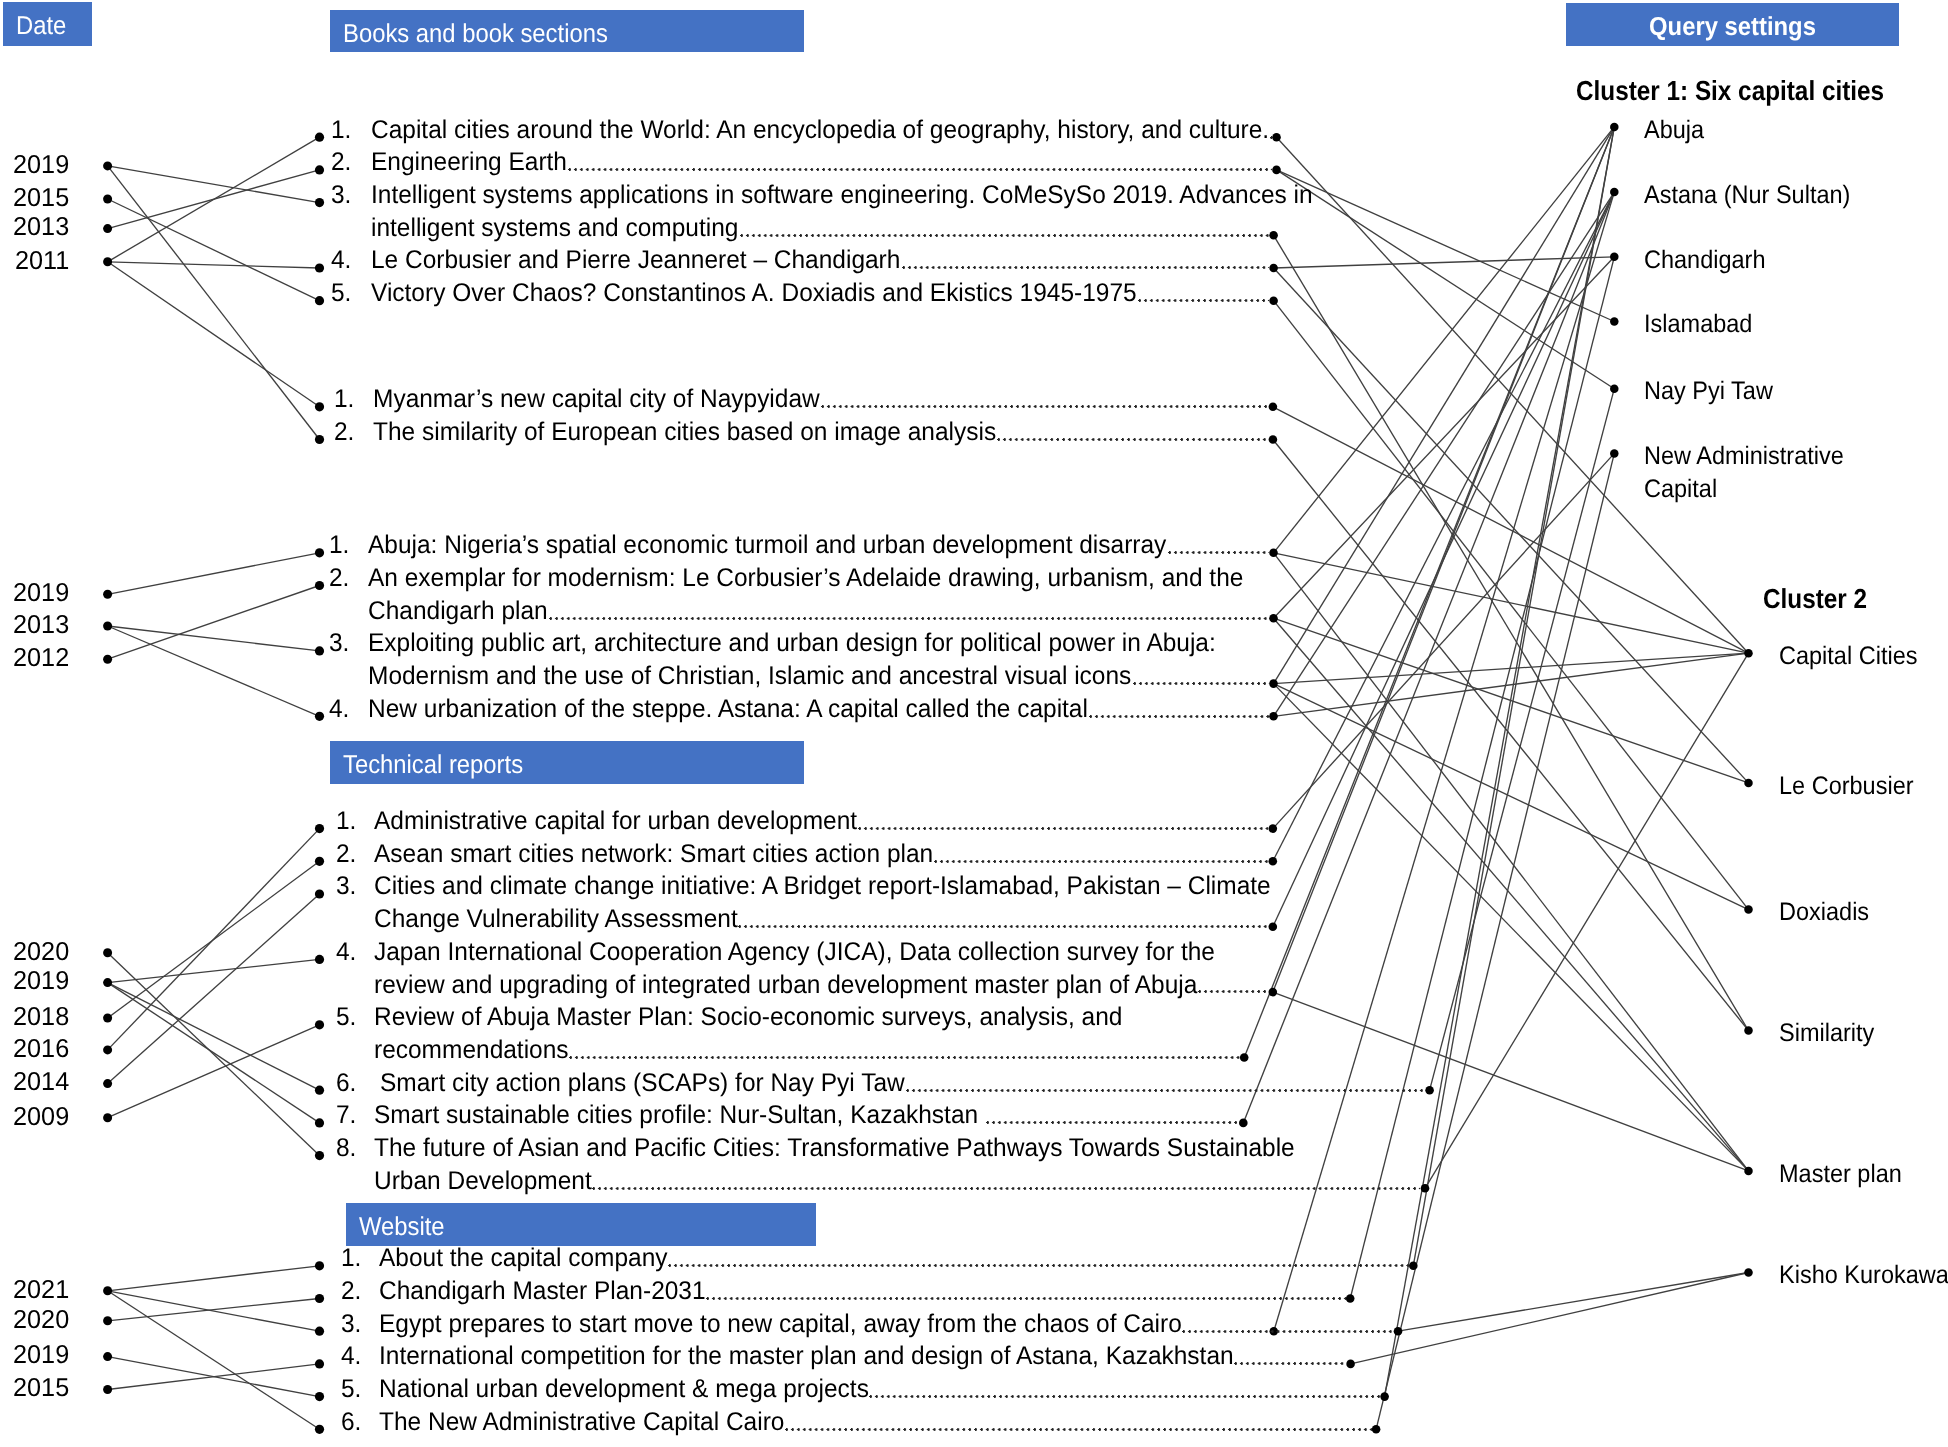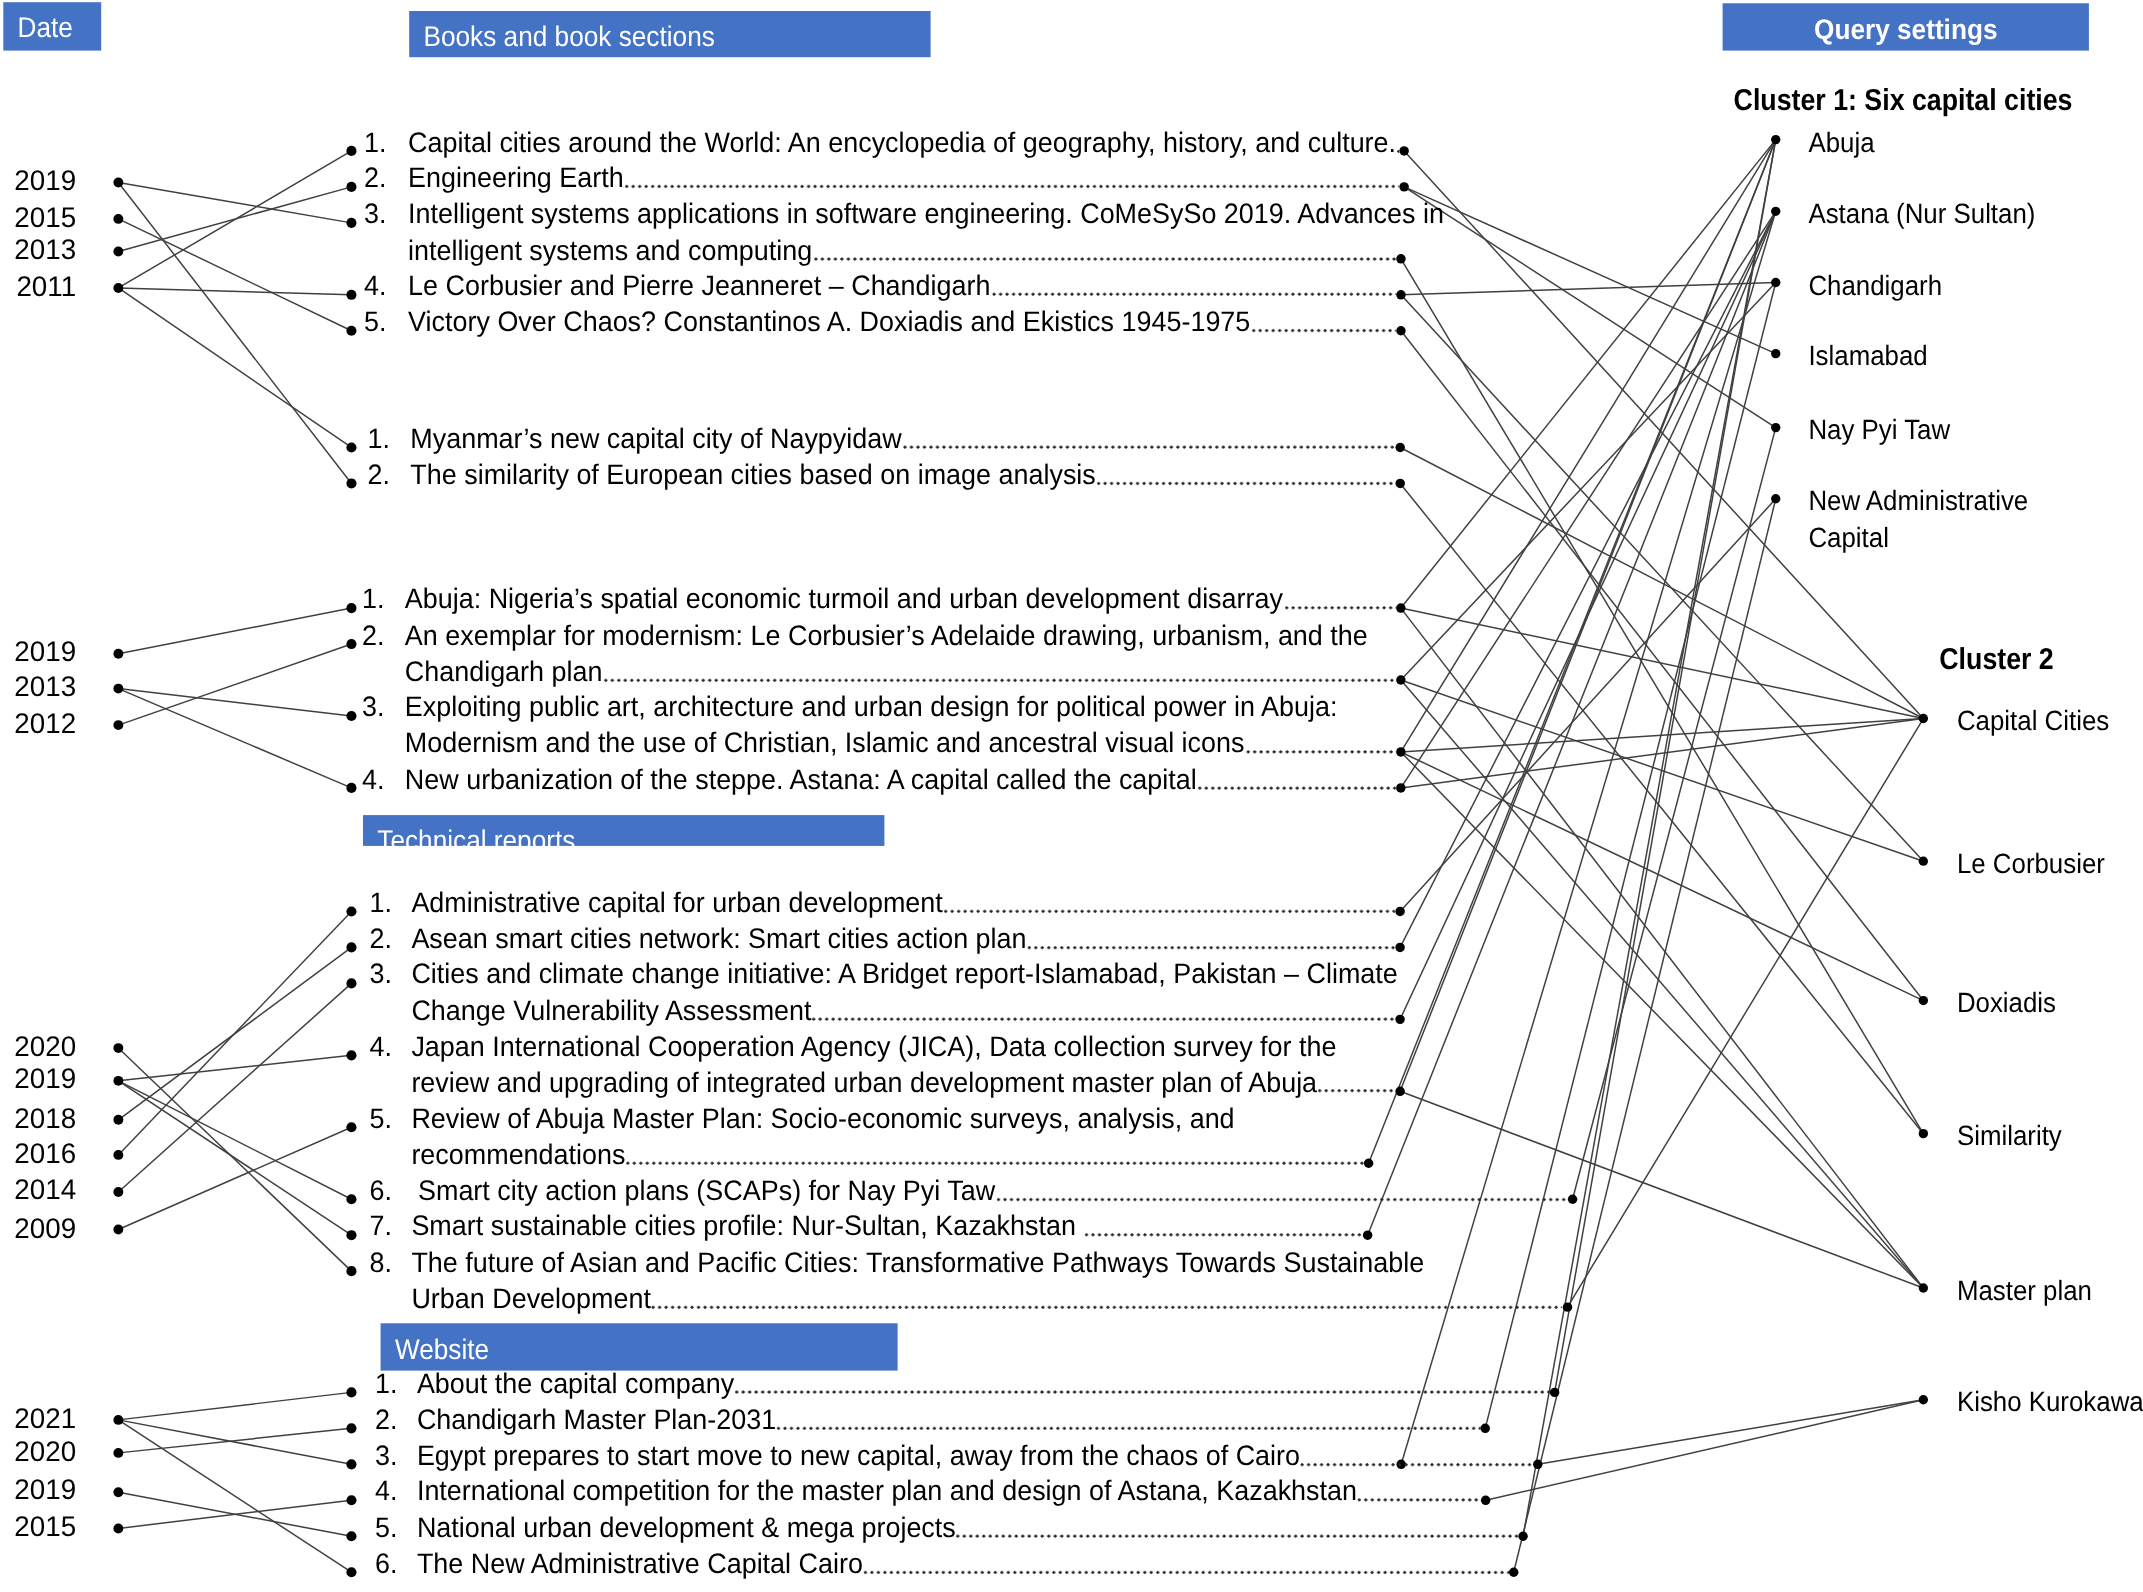--- a/index.html
+++ b/index.html
@@ -176,24 +176,24 @@
         <circle cx="1748.5" cy="782.9" r="4.25"></circle>
         <circle cx="1748.5" cy="909.6" r="4.25"></circle>
         <circle cx="1748.5" cy="1030.6" r="4.25"></circle>
         <circle cx="1748.5" cy="1170.9" r="4.25"></circle>
         <circle cx="1748.5" cy="1272.5" r="4.25"></circle>
       </g>
   </svg>
   <div class="band" style="left:3.1px;top:2.2px;width:89.3px;height:44.3px;">
       <span>Date</span>
     </div>
-  <div class="band" style="left:330px;top:10px;width:474px;height:42px;margin-left:42px;">
+  <div class="band" style="left:330px;top:10px;width:474px;height:42px;">
       <span>Books and book sections</span>
     </div>
-  <div class="band" style="left:330px;top:741px;width:474px;height:28px;">
+  <div class="band" style="left:330px;top:741px;width:474px;height:43px;">
       <span>Technical reports</span>
     </div>
   <div class="band" style="left:346px;top:1203px;width:470px;height:43px;">
       <span>Website</span>
     </div>
   <div class="band" style="left:1566.2px;top:2.9px;width:333px;height:42.7px;font-weight:bold;">
       <span style="left:0;width:333px;text-align:center;transform-origin:50% 0;">Query settings</span>
     </div>
   <div class="year" style="left:0px;top:152.7px;width:69.2px;">2019</div>
   <div class="year" style="left:0px;top:185.8px;width:69.2px;">2015</div>

